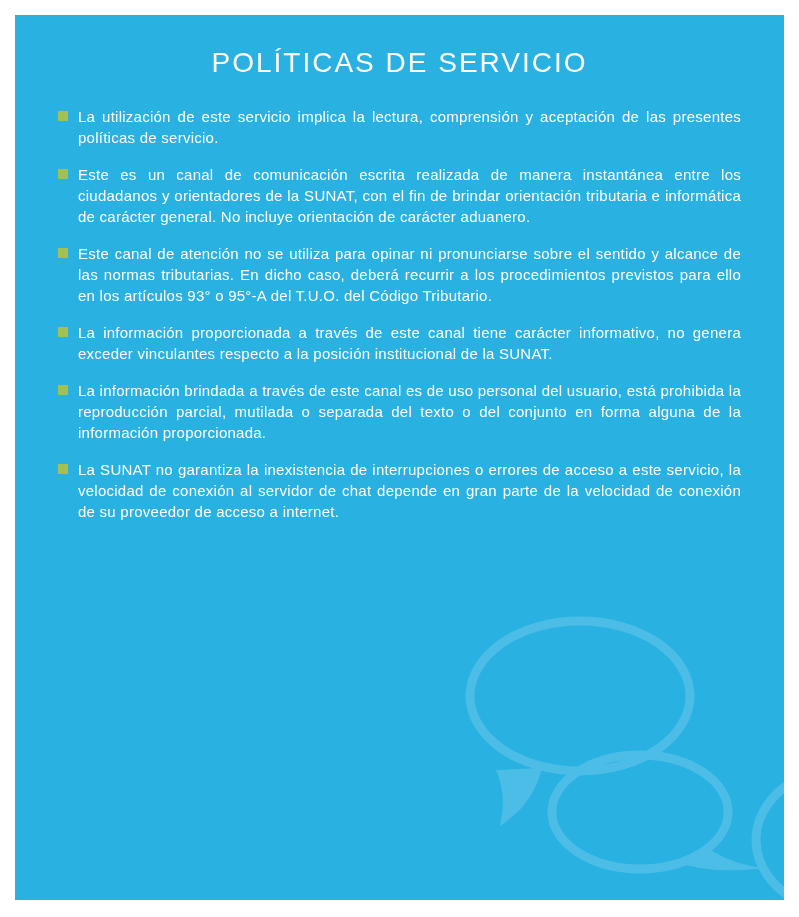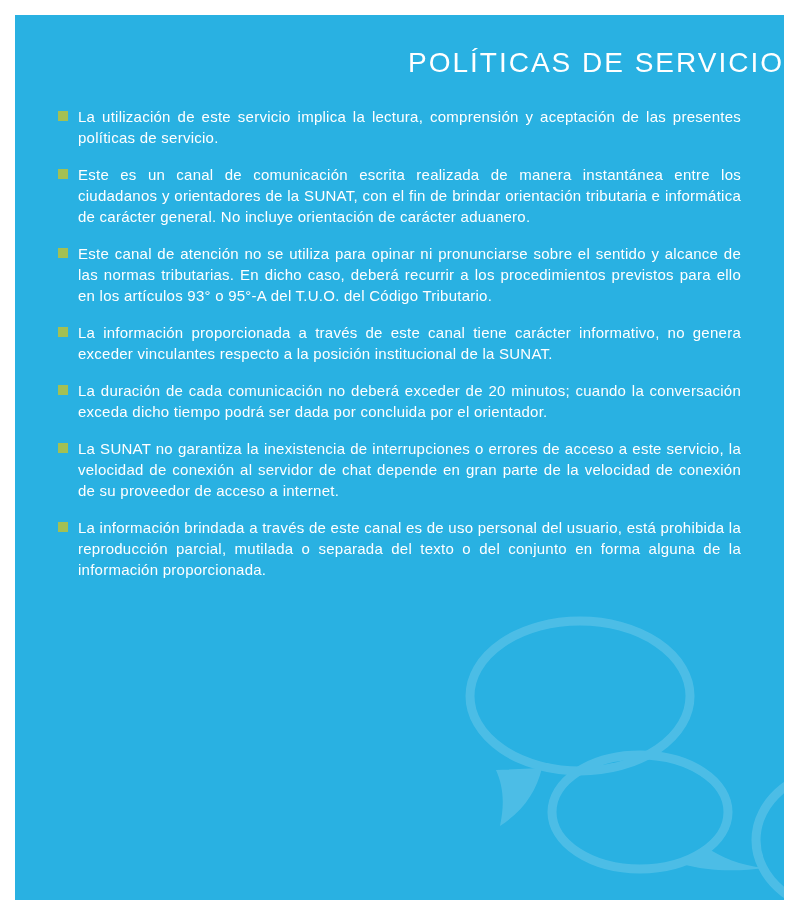--- a/index.html
+++ b/index.html
@@ -18,21 +18,21 @@
     overflow:hidden;
   }
   .panel{
     position:absolute;
     left:15px;top:15px;right:15px;bottom:17px;
     background:var(--panel-bg);
     overflow:hidden;
   }
   .title{
     margin-top:32px;
-    text-align:right;
+    text-align:center;
     color:var(--text);
     font-size:28px;
     font-weight:400;
     letter-spacing:2px;
     position:relative;
     z-index:2;
   }
   .policy-list{
     list-style:none;
     margin:27px 43px 0 43px;
@@ -93,34 +93,30 @@
 
   <li class="policy-item">
     <span class="bullet"></span>
     <span class="policy-text"><span>La información proporcionada a través de este canal tiene carácter informativo, no genera exceder vinculantes respecto a la posición institucional de la SUNAT.</span></span>
   </li>
 
 
 
 
 
-  <li class="policy-item">
-    <span class="bullet"></span>
-    <span class="policy-text"><span>La duración de cada comunicación </span><b>no deberá exceder de 20 minutos;</b><span> cuando la conversación exceda dicho tiempo podrá ser dada por concluida por el orientador.</span></span>
-  </li>
 
 
   <li class="policy-item">
     <span class="bullet"></span>
-    <span class="policy-text"><span>La SUNAT no garantiza la inexistencia de interrupciones o errores de acceso a este servicio, la velocidad de conexión al servidor de chat depende en gran parte de la velocidad de conexión de su proveedor de acceso a internet.</span></span>
+    <span class="policy-text"><span>La información brindada a través de este canal es de uso personal del usuario, está prohibida la reproducción parcial, mutilada o separada del texto o del conjunto en forma alguna de la información proporcionada.</span></span>
   </li>
 
   <li class="policy-item">
     <span class="bullet"></span>
-    <span class="policy-text"><span>La información brindada a través de este canal es de uso personal del usuario, está prohibida la reproducción parcial, mutilada o separada del texto o del conjunto en forma alguna de la información proporcionada.</span></span>
+    <span class="policy-text"><span>La SUNAT no garantiza la inexistencia de interrupciones o errores de acceso a este servicio, la velocidad de conexión al servidor de chat depende en gran parte de la velocidad de conexión de su proveedor de acceso a internet.</span></span>
   </li>
 </ul>
 
     <svg class="watermark" width="420" height="320" viewBox="0 0 420 320" aria-hidden="true">
       <g opacity="0.16" stroke="#FFFFFF" stroke-width="9" fill="none">
         <g>
           <ellipse cx="216" cy="116" rx="110" ry="75"></ellipse>
           <path d="M 178 188 C 172 212, 160 230, 136 246 C 141 222, 139 206, 132 190 Z" fill="#FFFFFF" stroke="none"></path>
         </g>
         <g>

